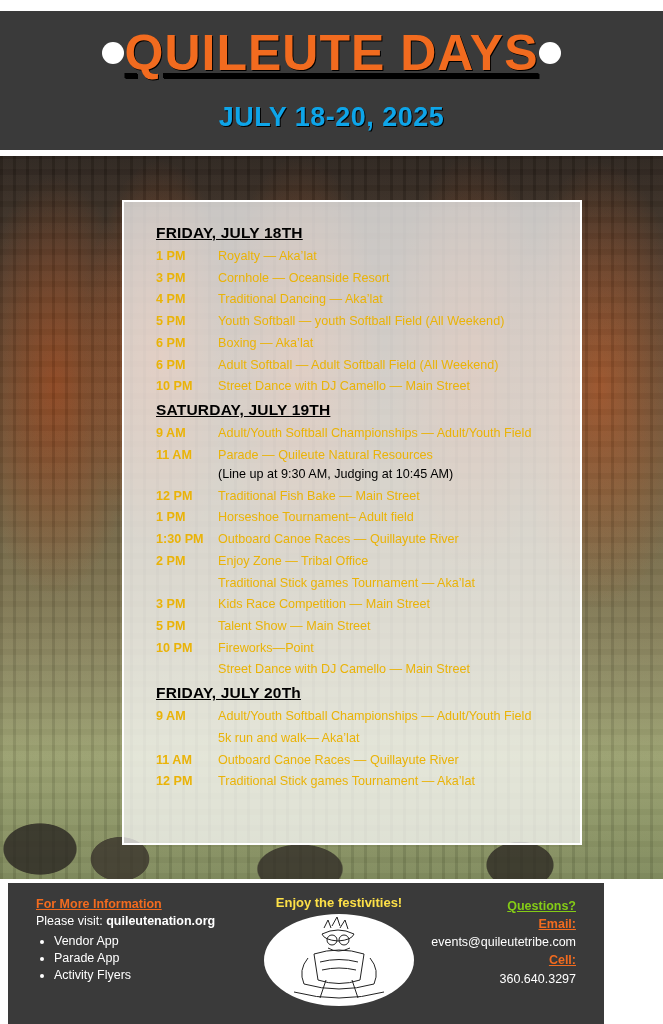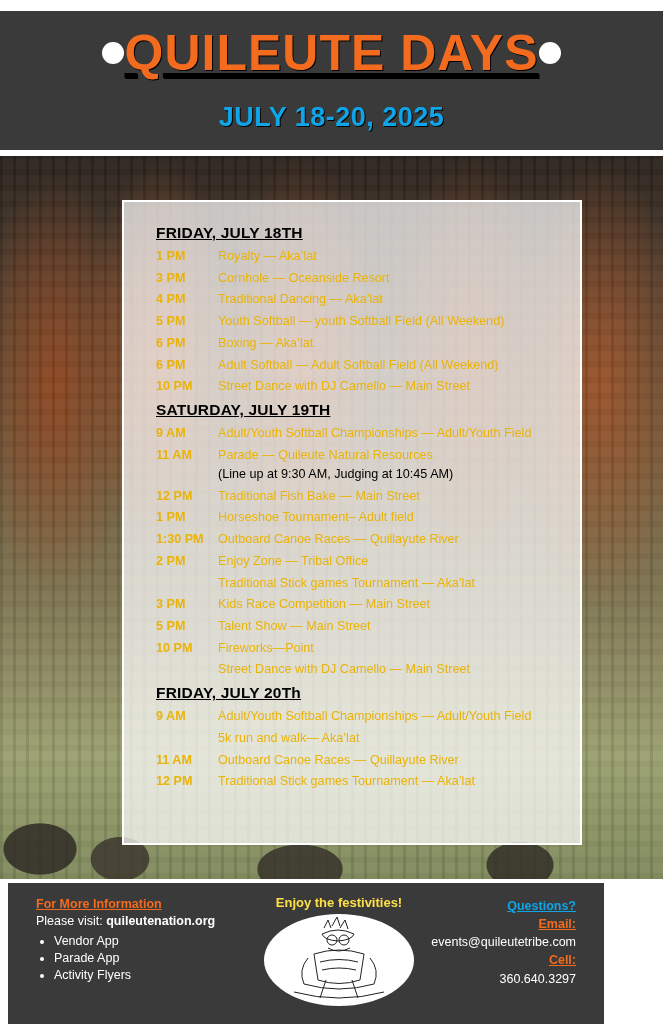--- a/index.html
+++ b/index.html
@@ -204,21 +204,21 @@
     position: absolute;
     right: 28px; top: 14px;
     width: 220px;
     text-align: right;
     font-size: 12.5px;
     line-height: 1.45;
   }
   .footer-right .hdr {
     font-weight: bold;
     text-decoration: underline;
-    color: #0ea5e9;
+    color: #84cc16;
   }
   .footer-right .hdr.orange { color: #f26b1f; }
 
   .top-strip {
     position: absolute;
     top: 0; left: 0;
     width: 663px; height: 8px;
     background: #ffffff;
   }
 </style>

